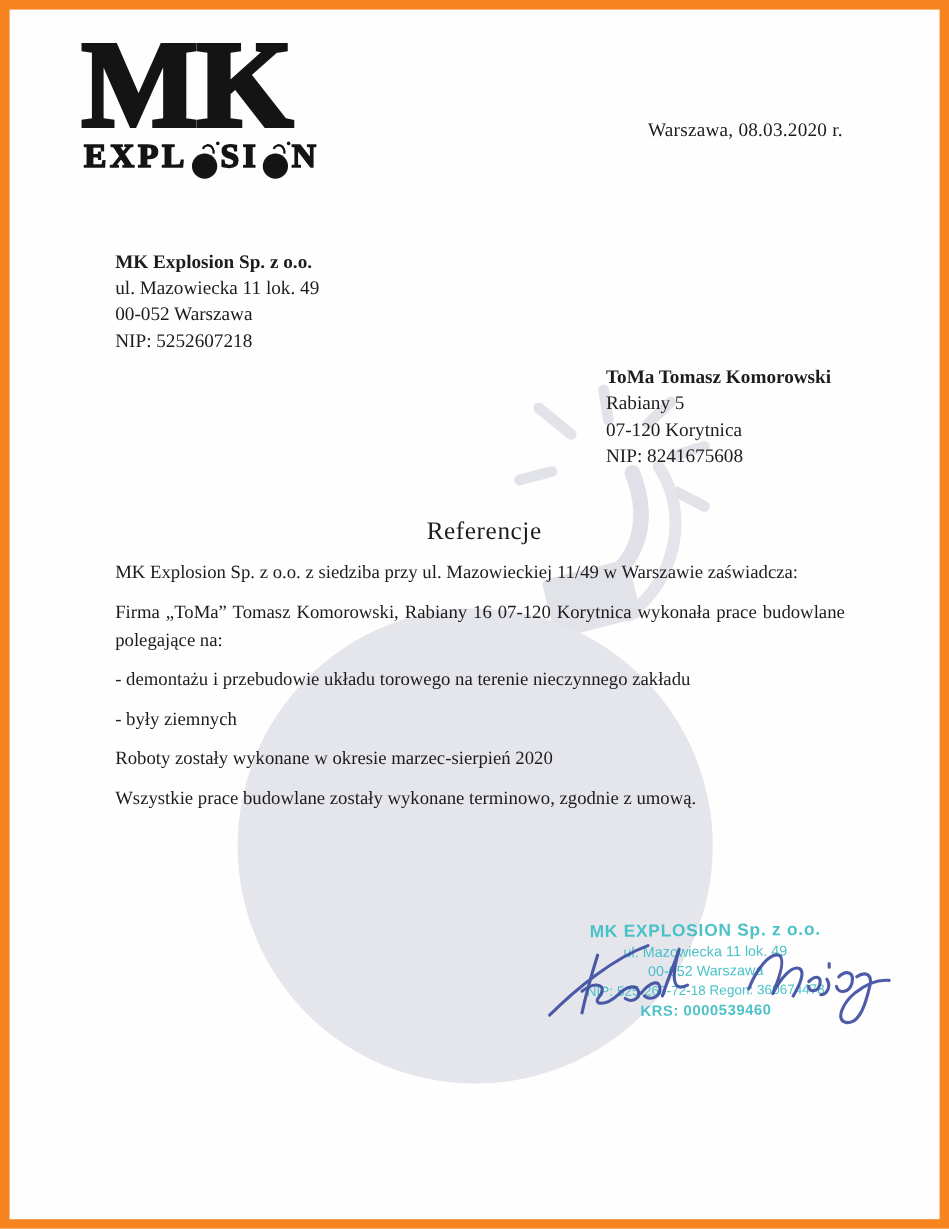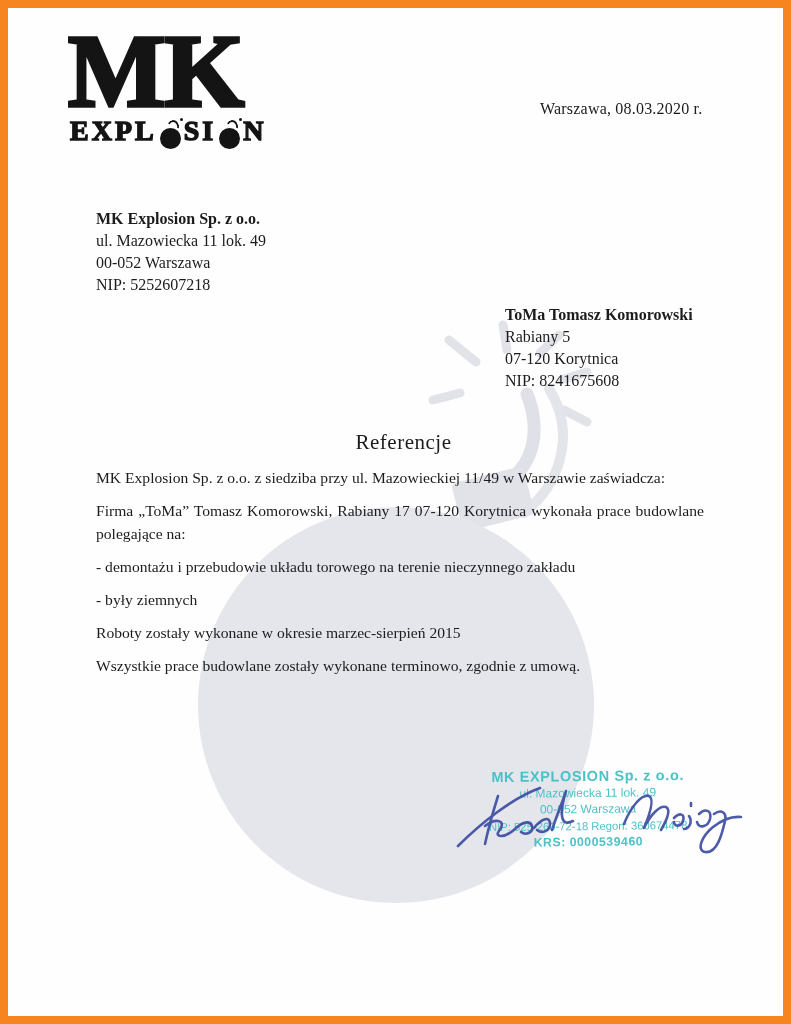--- a/index.html
+++ b/index.html
@@ -150,24 +150,24 @@
     <div class="addr-name">ToMa Tomasz Komorowski</div>
     <div>Rabiany 5</div>
     <div>07-120 Korytnica</div>
     <div>NIP: 8241675608</div>
   </div>
 
   <div class="letter-title">Referencje</div>
 
   <div class="body-text">
     <p>MK Explosion Sp. z o.o. z siedziba przy ul. Mazowieckiej 11/49 w Warszawie zaświadcza:</p>
-    <p class="just">Firma „ToMa” Tomasz Komorowski, Rabiany 17 07-120 Korytnica wykonała prace budowlane polegające na:</p>
+    <p class="just">Firma „ToMa” Tomasz Komorowski, Rabiany 16 07-120 Korytnica wykonała prace budowlane polegające na:</p>
     <div class="li">- demontażu i przebudowie układu torowego na terenie nieczynnego zakładu</div>
     <div class="li">- były ziemnych</div>
-    <p>Roboty zostały wykonane w okresie marzec-sierpień 2015</p>
+    <p>Roboty zostały wykonane w okresie marzec-sierpień 2020</p>
     <p>Wszystkie prace budowlane zostały wykonane terminowo, zgodnie z umową.</p>
   </div>
 
   <div class="stamp">
     <div class="s1">MK EXPLOSION Sp. z o.o.</div>
     <div class="s2">ul. Mazowiecka 11 lok. 49</div>
     <div class="s3">00-052 Warszawa</div>
     <div class="s4">NIP: 525-260-72-18 Regon: 360674478</div>
     <div class="s5">KRS: 0000539460</div>
   </div>

